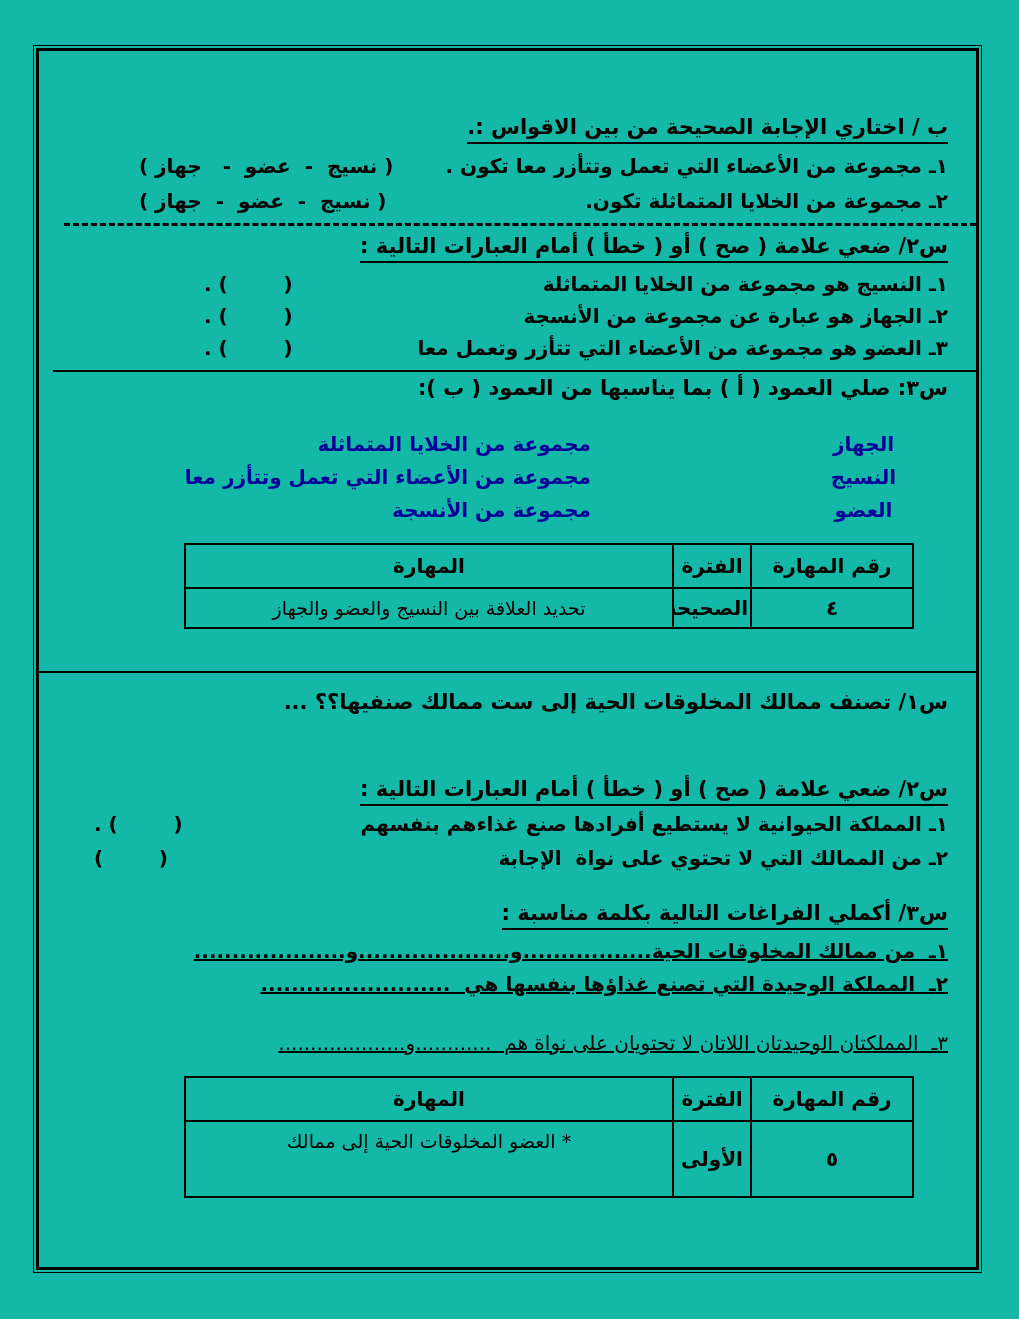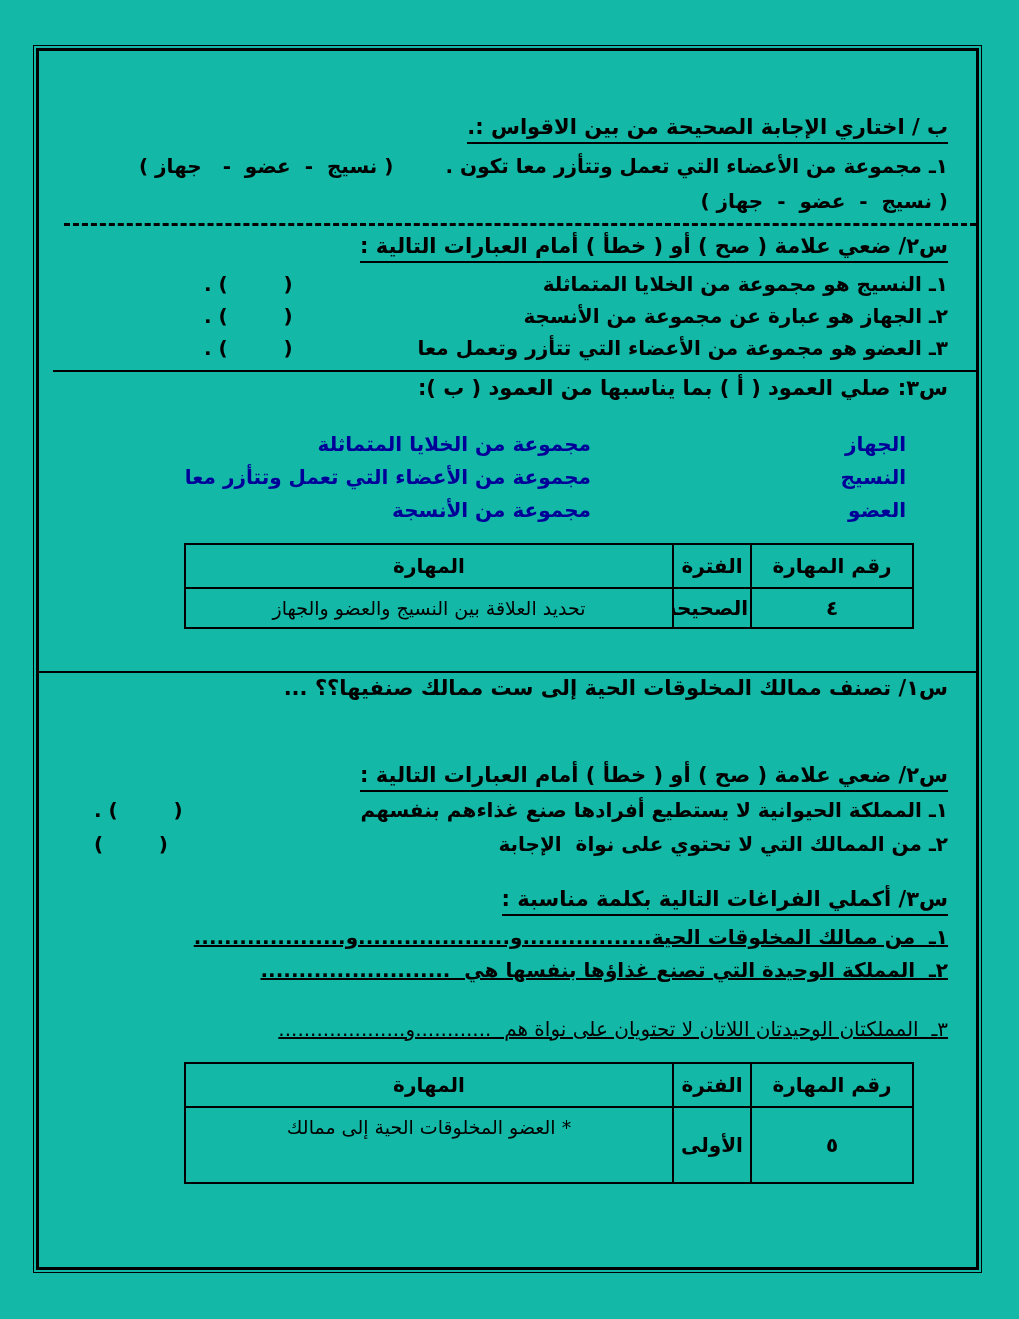--- a/index.html
+++ b/index.html
@@ -18,21 +18,21 @@
     padding:2px;
   }
   .inner-box{
     box-sizing:border-box;
     width:100%;height:100%;
     border:3px solid #000;
     direction:rtl;
     overflow:hidden;
   }
   .panel1{padding-top:64px;}
-  .panel2{}
+  .panel2{padding-top:14px;}
   .heading{
     margin:0 28px 10px 0;
     font-size:21px;font-weight:700;
     text-align:right;
   }
   .heading .u{
     border-bottom:2px solid #000;
     padding-bottom:3px;
     white-space:pre;
   }
@@ -52,21 +52,21 @@
   hr.dashed{border-top:3px dashed #000;margin:4px 0 8px 25px;}
   hr.solid{border-top:2px solid #000;margin:6px 0 4px 14px;}
   hr.divider{border-top:2px solid #000;margin:42px 0 0 0;}
   .h-s3a{margin-bottom:0;}
   .match-block{margin-top:28px;color:var(--match-blue,#000099);}
   .match-row{
     display:flex;align-items:baseline;
     padding-right:70px;
     font-size:20px;font-weight:700;line-height:33px;
   }
-  .match-row .term{flex:0 0 85px;text-align:right;}
+  .match-row .term{flex:0 0 85px;text-align:center;}
   .match-row .definition{margin-right:230px;white-space:pre;}
   .q1-line{
     margin:0 28px 0 0;
     font-size:21px;font-weight:700;line-height:30px;
     text-align:right;white-space:pre;
   }
   .mt-s2b{margin-top:60px;margin-bottom:6px;}
   .mt-s3b{margin-top:26px;}
   .fill-row{
     padding-right:28px;
@@ -105,20 +105,21 @@
 
         <div class="heading">
           <span class="u">ب / اختاري الإجابة الصحيحة من بين الاقواس :.</span>
         </div>
 
         <div class="qrow pl-b">
           <span class="qtext">١ـ مجموعة من الأعضاء التي تعمل وتتأزر معا تكون .</span>
           <span class="choices">( نسيج  -  عضو  -   جهاز )</span>
         </div>
         <div class="qrow pl-b">
+          <span class="qtext">٢ـ مجموعة من الخلايا المتماثلة تكون.</span>
           <span class="choices">( نسيج  -  عضو  -  جهاز )</span>
         </div>
 
         <hr class="dashed">
 
         <div class="heading">
           <span class="u">س٢/ ضعي علامة ( صح ) أو ( خطأ ) أمام العبارات التالية :</span>
         </div>
 
         <div class="qrow pl-s2a">

